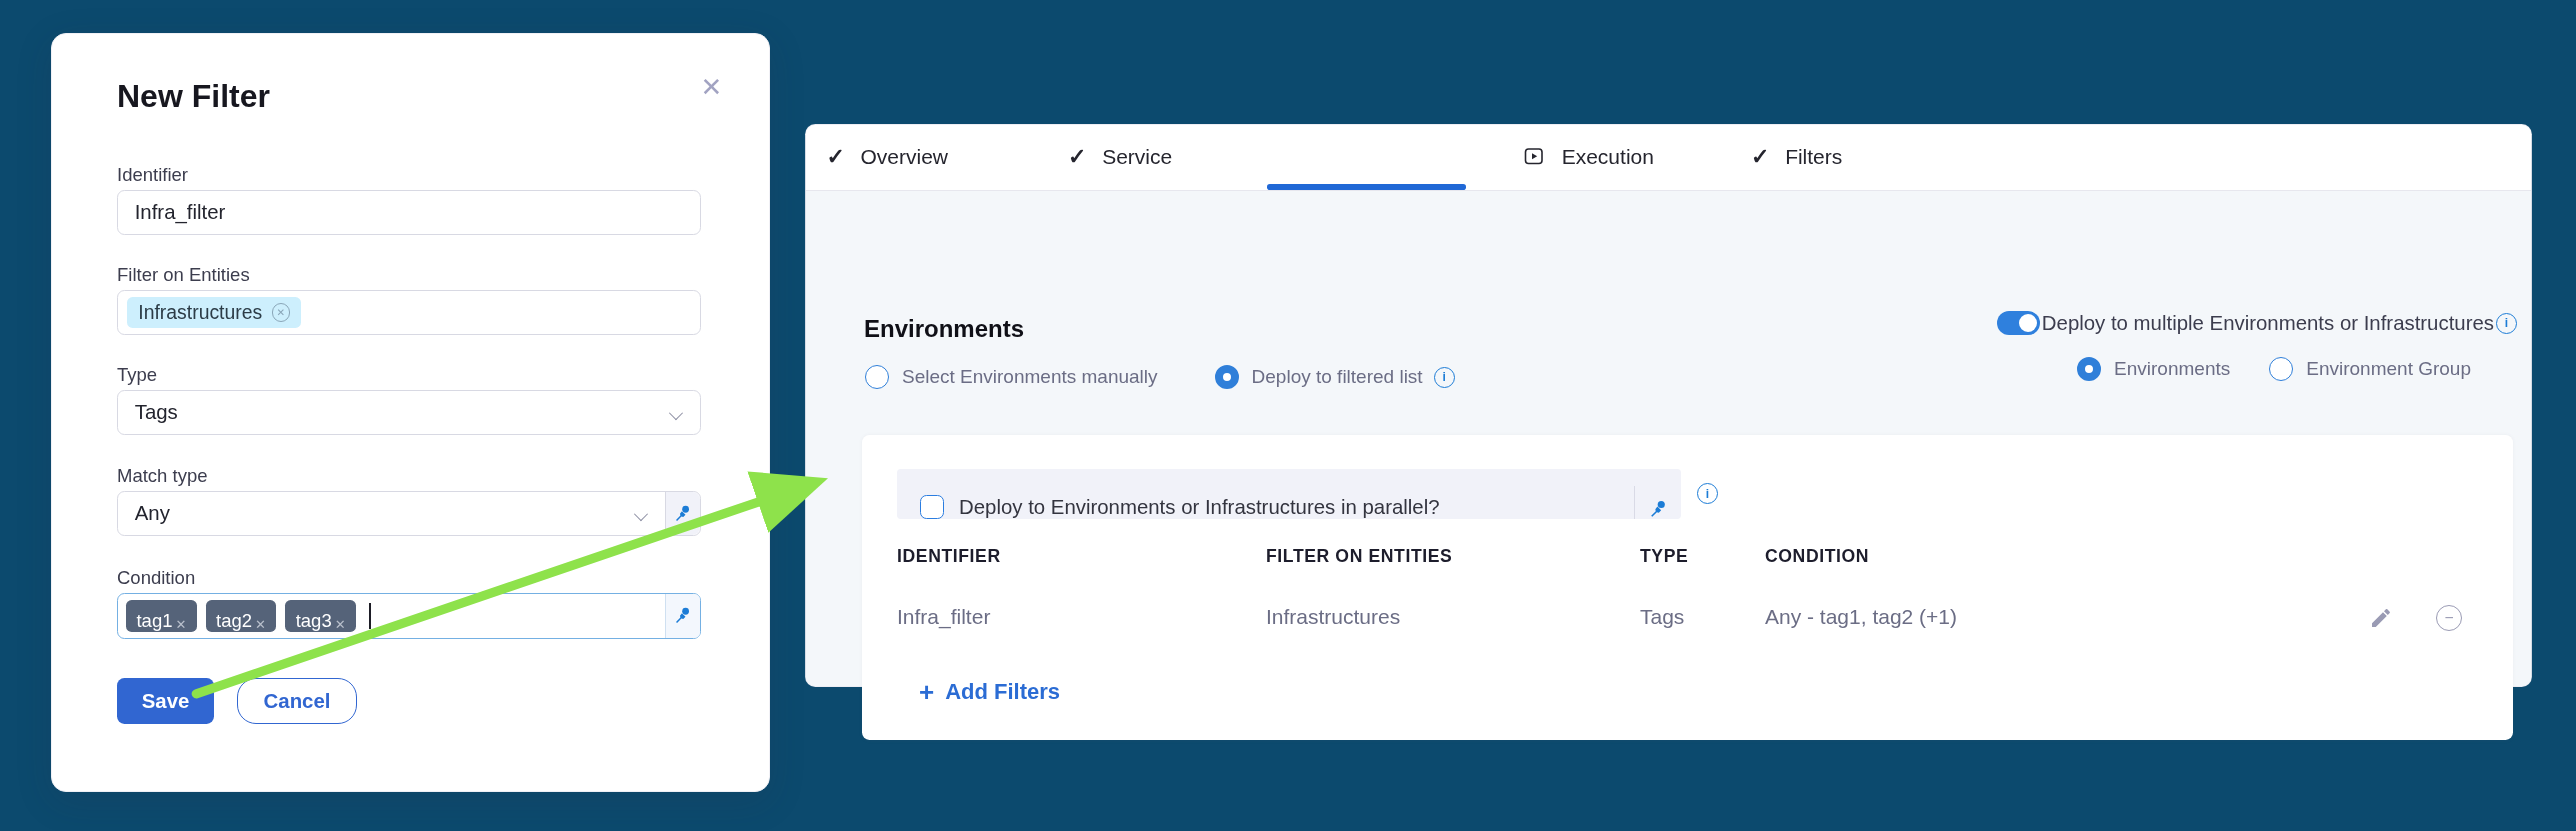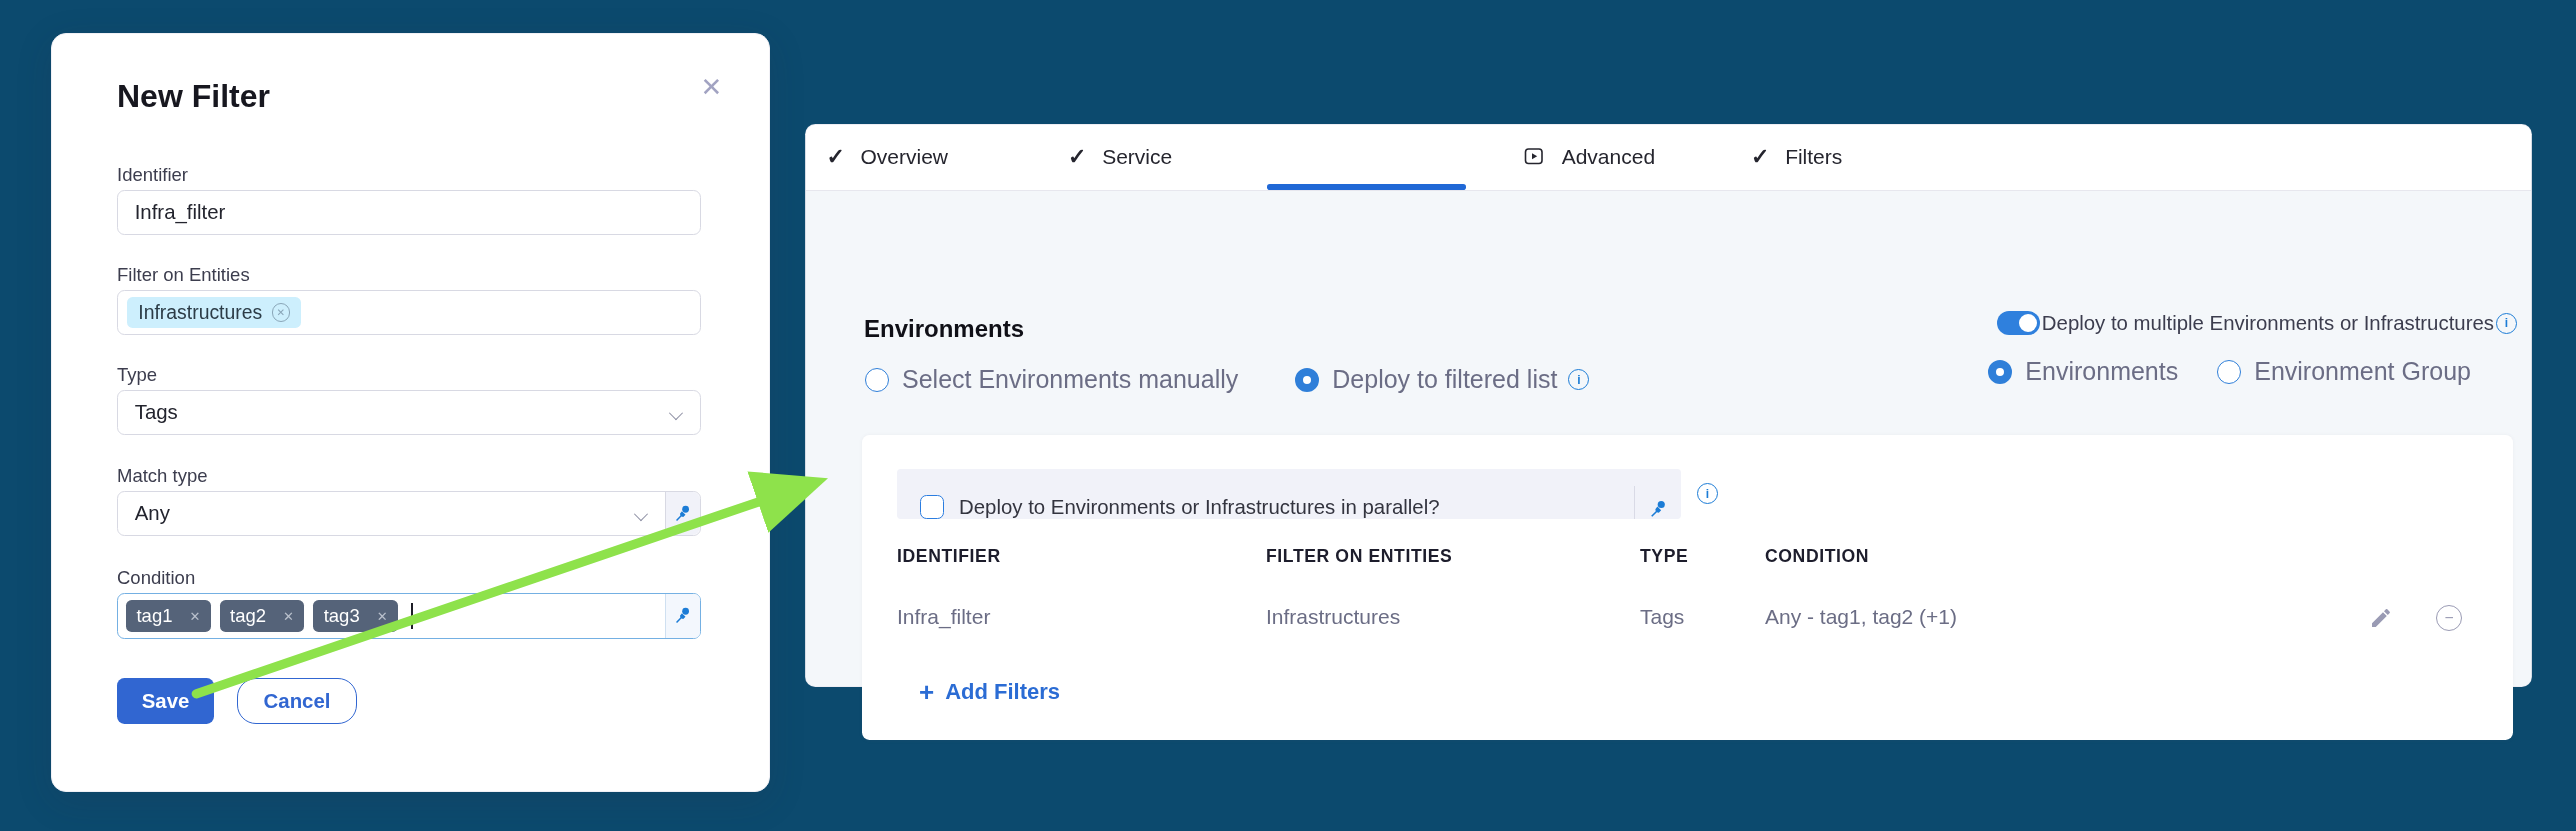--- a/index.html
+++ b/index.html
@@ -22,21 +22,21 @@
                  height:31.5px; padding:0 11px; font-size:19.4px; color:#2c3c47; }
   .circle-x { width:18.5px; height:18.5px; border-radius:50%; border:1.4px solid #8aa6b8; color:#8aa6b8;
               font-size:10.2px; display:flex; align-items:center; justify-content:center; }
   .chevron { position:absolute; right:18.5px; top:16.7px; width:10.2px; height:10.2px;
              border-left:1.9px solid #8d8fa3; border-bottom:1.9px solid #8d8fa3; transform:rotate(-45deg); }
   .with-pin { padding-right:51px; }
   .pin-cell { position:absolute; right:0; top:0; width:35px; height:100%; border-left:0.9px solid #d8d9e3;
               background:#f1f2f9; border-radius:0 7.4px 7.4px 0; display:flex; align-items:center; justify-content:center; }
   .cond-input { border:1.9px solid #74b0e3; }
   .cond-input .pin-cell { border-left:0.9px solid #cfe0f1; background:#f3f7fd; border-radius:0 5.6px 5.6px 0; }
-  .tag-chip { display:flex; align-items:center; gap:17px; background:#556379; color:#fff; border-radius:5.6px;
+  .tag-chip { display:flex; align-items:flex-end; gap:3px; background:#556379; color:#fff; border-radius:5.6px;
               height:32px; padding:0 10.2px; font-size:18.5px; margin-right:9.3px; }
   .tag-chip .x { color:#b9c0cc; font-size:13px; }
   .caret-bar { width:1.9px; height:26px; background:#1d1d26; margin-left:3.7px; }
   .btn-save { position:absolute; left:65px; top:644px; width:97px; height:46px; background:#3166d1; color:#fff;
               border:none; border-radius:7.4px; font-size:20.4px; font-weight:700; font-family:inherit; cursor:pointer; }
   .btn-cancel { position:absolute; left:185px; top:644px; width:120px; height:46px; background:#fff; color:#3166d1;
                 border:1.9px solid #3166d1; border-radius:19px; font-size:20.4px; font-weight:700; font-family:inherit; cursor:pointer; }
 
   
   .panel { position:absolute; left:806px; top:125px; width:1725px; height:561px; border-radius:9.3px;
@@ -46,21 +46,21 @@
   .tab { position:absolute; top:0; height:64px; display:flex; align-items:center; gap:15.7px; cursor:pointer; }
   .tab .tab-label { font-size:21px; color:#25252e; }
   .tab.active .tab-label { font-weight:700; color:#17171f; }
   .tab .check { font-size:22px; font-weight:700; color:#25252e; }
   .tab-underline { position:absolute; left:461px; top:59px; width:199px; height:5.6px; background:#2068d6; border-radius:2.8px; }
   .content { position:absolute; left:0; top:66px; width:100%; height:495px; background:#f4f7fa; border-radius:0 0 9.3px 9.3px; }
 
   .env-heading { position:absolute; left:58px; top:124px; font-size:24px; font-weight:700; color:#101017; }
   .radio { width:24px; height:24px; border-radius:50%; border:1.9px solid #2f7fd9; background:#fff; flex:none; cursor:pointer; }
   .radio.checked { border:8.3px solid #2f7fd9; }
-  .radio-label { font-size:25px; color:#6b6d85; margin-left:13px; }
+  .radio-label { font-size:19px; color:#6b6d85; margin-left:13px; }
   .info-i { width:21px; height:21px; border-radius:50%; border:1.5px solid #1c7cd6; color:#1c7cd6; flex:none;
             font-size:12px; font-weight:700; display:flex; align-items:center; justify-content:center; }
   .left-radios { position:absolute; left:59px; top:174px; display:flex; align-items:center; }
   .right-block { position:absolute; right:14px; top:120px; display:flex; flex-direction:column; align-items:flex-end; }
   .toggle-row { display:flex; align-items:center; gap:2px; }
   .toggle-label { font-size:20.4px; color:#3c3d4e; }
   .toggle { width:43px; height:24px; border-radius:12px; background:#2f80dd; position:relative; flex:none; cursor:pointer; }
   .toggle .knob { position:absolute; right:2.8px; top:2.8px; width:18.5px; height:18.5px; border-radius:50%; background:#fff; }
   .scope-row { display:flex; align-items:center; margin-top:22px; margin-right:46px; }
 
@@ -166,21 +166,21 @@
       </div>
       <div class="tab" style="left:262px;">
         <span class="check">✓</span>
         <span class="tab-label">Service</span>
       </div>
       <div class="tab" style="left:716px;">
         <svg width="24" height="24" viewBox="0 0 24 24">
           <rect x="3.5" y="4" width="16.5" height="14.5" rx="3" fill="none" stroke="#25252e" stroke-width="1.6"></rect>
           <path d="M10 8.2v6l5.2-3z" fill="#25252e"></path>
         </svg>
-        <span class="tab-label">Advanced</span>
+        <span class="tab-label">Execution</span>
       </div>
       <div class="tab" style="left:945px;">
         <span class="check">✓</span>
         <span class="tab-label">Filters</span>
       </div>
       <div class="tab-underline"></div>
     </div>
 
     <div class="content">
       <div class="env-heading">Environments</div>

